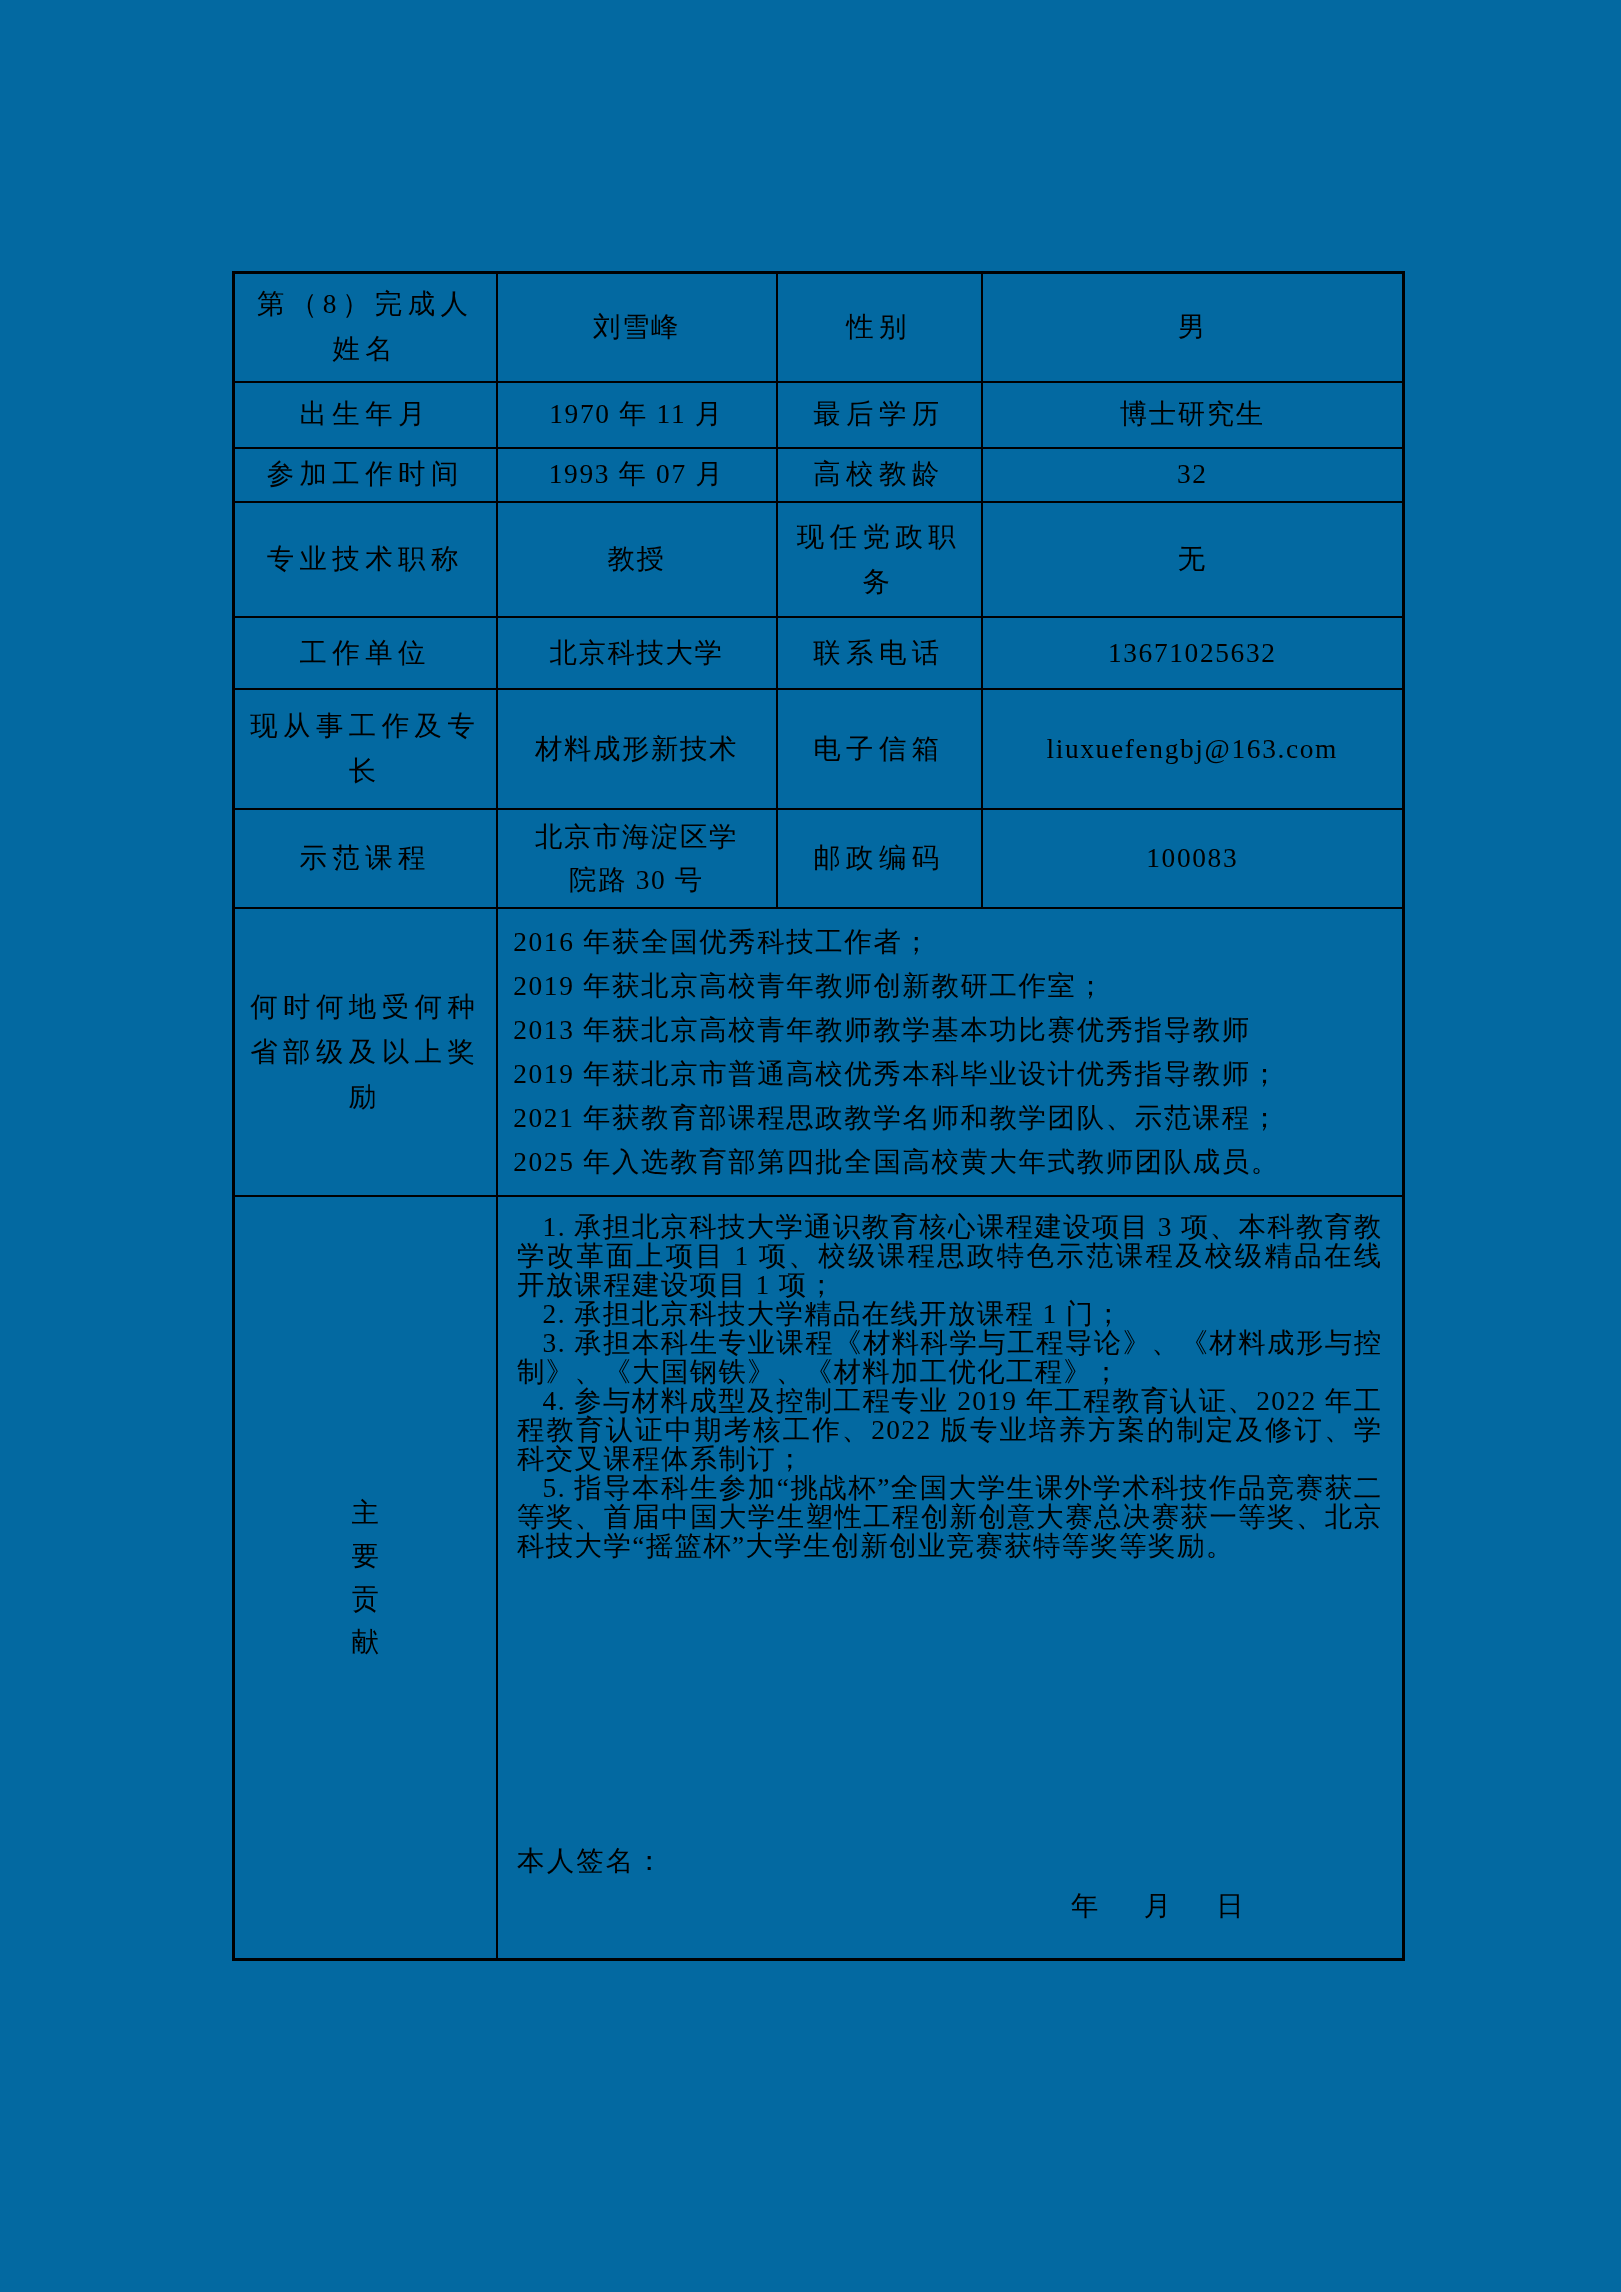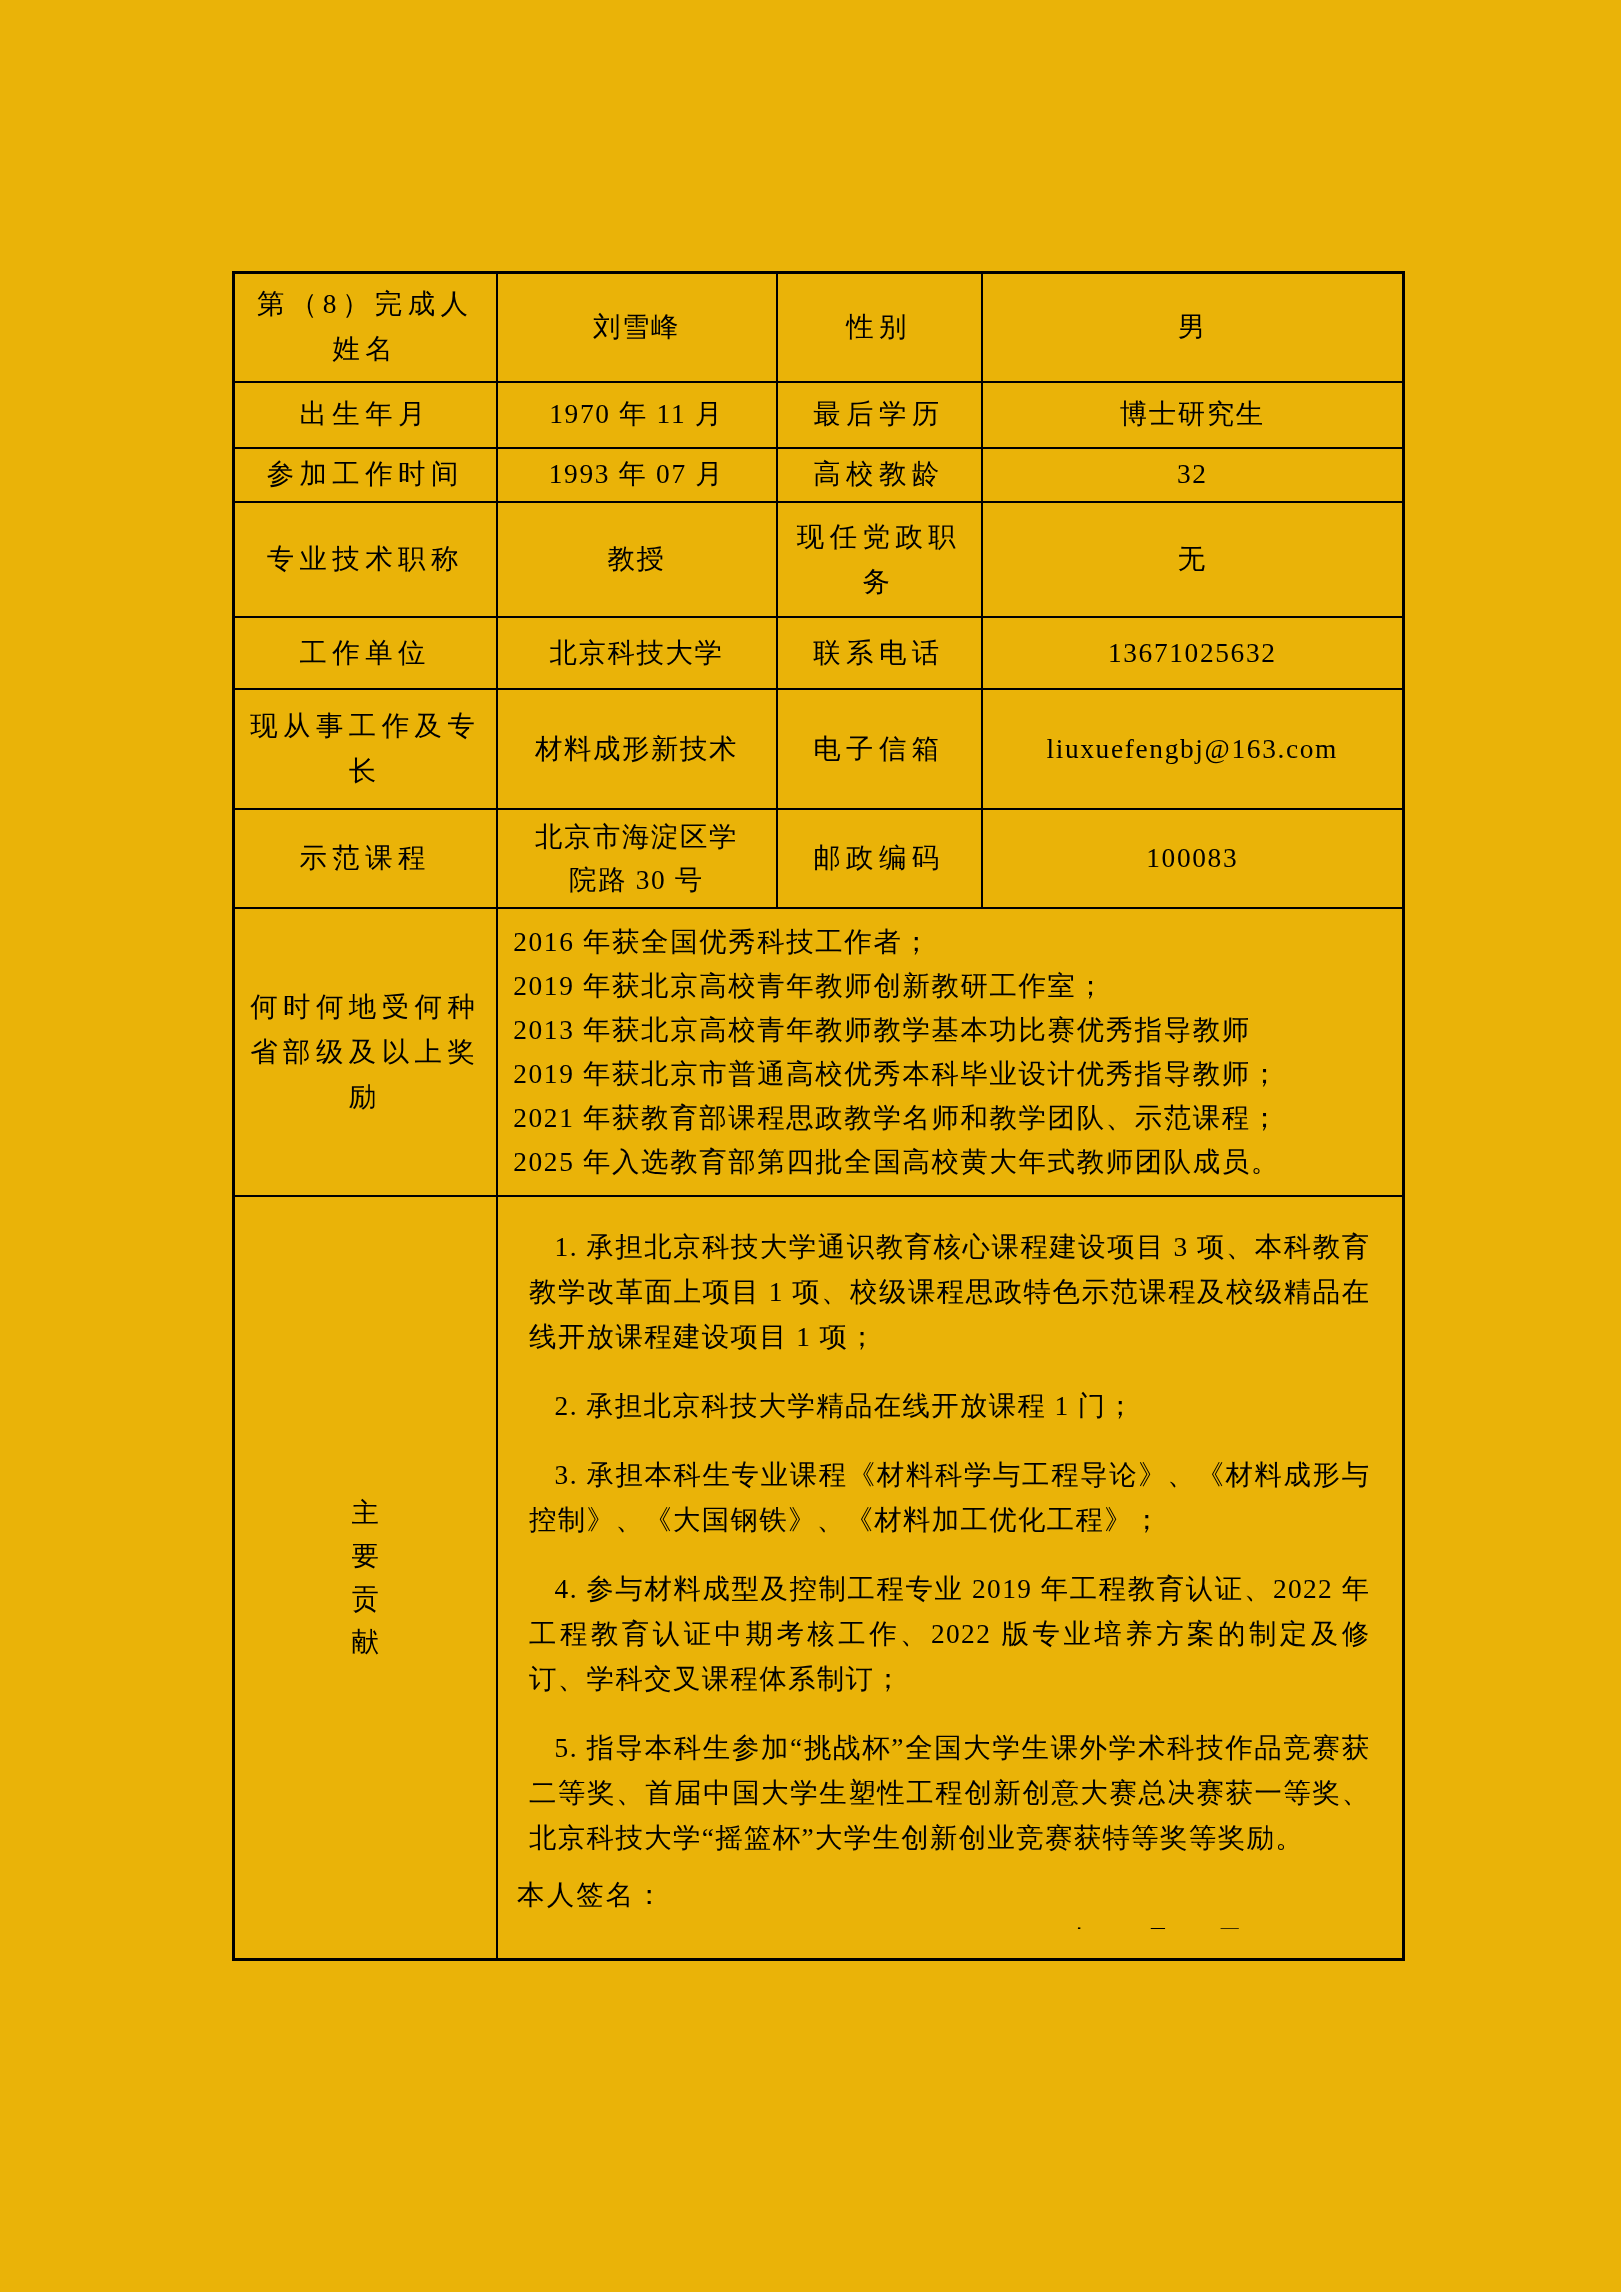--- a/index.html
+++ b/index.html
@@ -6,21 +6,21 @@
   html, body {
     margin: 0; padding: 0;
     width: 1621px; height: 2293px;
     background: #ffffff;
     font-family: "Liberation Serif", "DejaVu Serif", serif;
     color: #000000;
   }
   .page {
     position: relative;
     width: 1621px; height: 2293px;
-    background: #eab308;
+    background: #0369a1;
     overflow: hidden;
   }
   table.doc-table {
     position: absolute;
     left: 232px; top: 271px;
     width: 1170px;
     border-collapse: collapse;
     table-layout: fixed;
     border: 3.9px solid #000;
   }
@@ -57,22 +57,22 @@
     vertical-align: top;
     padding: 15.7px 19.6px 25.5px 19.6px;
   }
   .contrib-inner {
     display: flex;
     flex-direction: column;
     height: 716px;
     overflow: hidden;
   }
   .contrib-item {
-    margin: 12px;
-    line-height: 45px;
+    margin: 0;
+    line-height: 29px;
     letter-spacing: 0.05em;
     text-indent: 25.5px;
     text-align: justify;
   }
   .sig-block { margin-top: auto; }
   .sig-label {
     line-height: 45px;
     letter-spacing: 0.08em;
   }
   .date-line {

